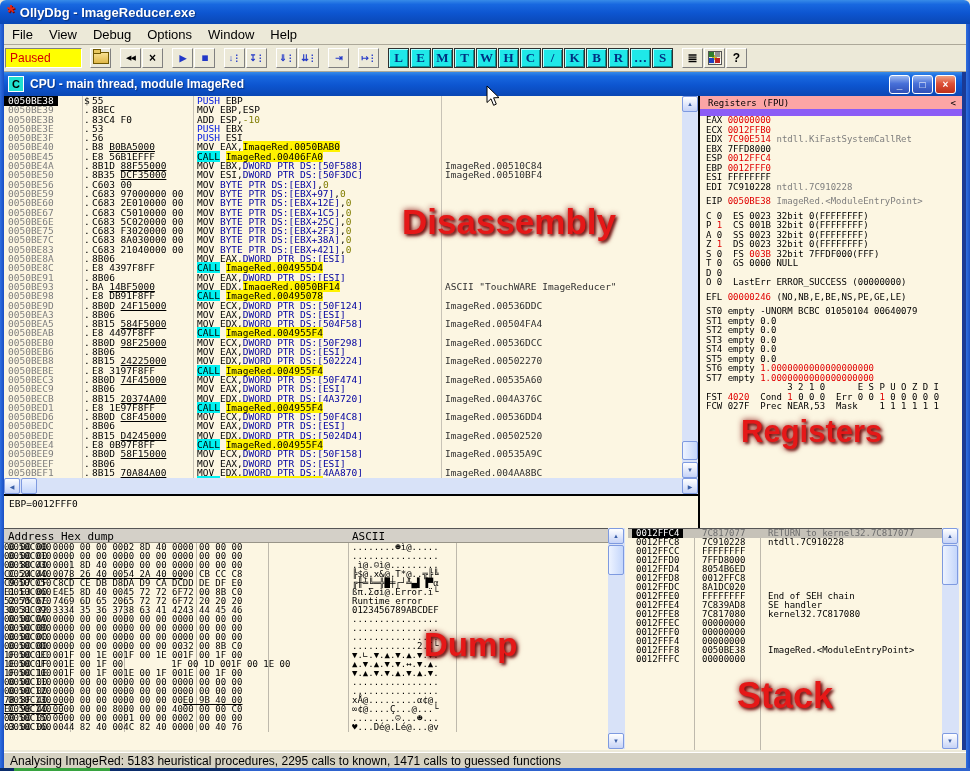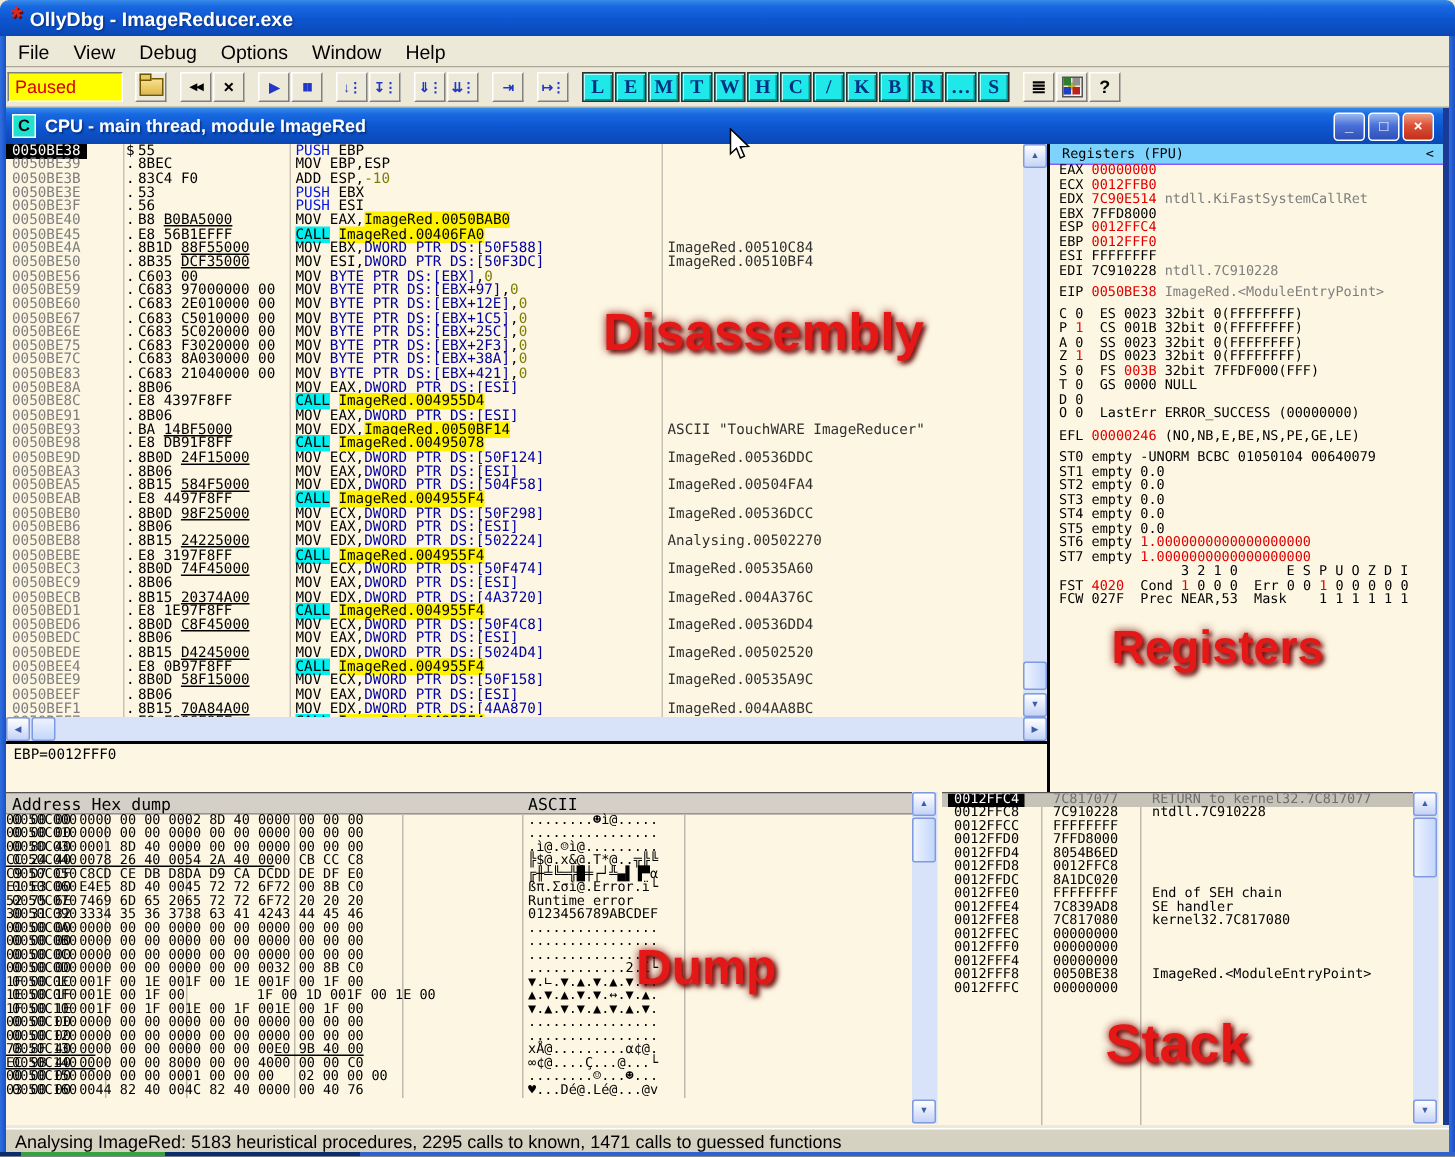--- a/index.html
+++ b/index.html
@@ -83,21 +83,21 @@
     border:1px solid #7E9AE0;border-radius:2px;box-sizing:border-box;}
   .sb-thumb.h{background:linear-gradient(#EDF3FF,#C4D6FB);}
   
   #hscroll{left:0;top:406px;width:694px;height:16px;}
   #infoline{position:absolute;left:0;top:422px;width:694px;height:34px;background:#FCF6E2;
     border-top:2px solid #000;font-family:"DejaVu Sans Mono",monospace;font-size:9.5px;
     padding:2px 0 0 5px;box-sizing:border-box;}
   #vsplit{position:absolute;left:694px;top:24px;width:2px;height:432px;background:#000;}
   
   #registers{left:696px;top:24px;width:262px;height:432px;}
-  .reg-header{height:13px;background:#7dd3fc;border-bottom:1px solid #8b5cf6;font-size:9px;
+  .reg-header{height:13px;background:#fca5a5;border-bottom:7px solid #8b5cf6;font-size:9px;
     display:flex;justify-content:space-between;align-items:center;padding:0 6px 0 8px;}
   .reg-line{height:9.5px;line-height:9.7px;font-size:9px;white-space:pre;padding-left:6px;}
   .reg-line.gap{height:5px;}
   .rk{color:#000;} .rr{color:#E00000;} .rg{color:#7E7E7E;}
   
   #dump{left:0;top:456px;width:604px;height:221px;border-top:1px solid #555;}
   .dump-header{position:relative;height:13px;background:#D4D0C8;border-bottom:1px solid #989488;
     font-size:11px;white-space:pre;}
   .dh-cell{position:absolute;top:1px;}
   .d-row{position:relative;height:9px;line-height:9.2px;font-size:9px;white-space:pre;}
@@ -242,21 +242,21 @@
           <div class="da-row"><span class="da-addr">0050BE8C</span><span class="da-mark">.</span><span class="da-bytes"><span>E8 4397F8FF</span></span><span class="da-instr"><span class="i-hc">CALL</span><span> </span><span class="i-hy">ImageRed.004955D4</span></span></div>
           <div class="da-row"><span class="da-addr">0050BE91</span><span class="da-mark">.</span><span class="da-bytes"><span>8B06</span></span><span class="da-instr"><span>MOV</span><span> </span><span>EAX</span><span>,</span><span class="i-n">DWORD PTR DS:[ESI]</span></span></div>
           <div class="da-row"><span class="da-addr">0050BE93</span><span class="da-mark">.</span><span class="da-bytes"><span>BA </span><span class="u">14BF5000</span></span><span class="da-instr"><span>MOV</span><span> </span><span>EDX</span><span>,</span><span class="i-hy">ImageRed.0050BF14</span></span><span class="da-cmt">ASCII "TouchWARE ImageReducer"</span></div>
           <div class="da-row"><span class="da-addr">0050BE98</span><span class="da-mark">.</span><span class="da-bytes"><span>E8 DB91F8FF</span></span><span class="da-instr"><span class="i-hc">CALL</span><span> </span><span class="i-hy">ImageRed.00495078</span></span></div>
           <div class="da-row"><span class="da-addr">0050BE9D</span><span class="da-mark">.</span><span class="da-bytes"><span>8B0D </span><span class="u">24F15000</span></span><span class="da-instr"><span>MOV</span><span> </span><span>ECX</span><span>,</span><span class="i-n">DWORD PTR DS:[50F124]</span></span><span class="da-cmt">ImageRed.00536DDC</span></div>
           <div class="da-row"><span class="da-addr">0050BEA3</span><span class="da-mark">.</span><span class="da-bytes"><span>8B06</span></span><span class="da-instr"><span>MOV</span><span> </span><span>EAX</span><span>,</span><span class="i-n">DWORD PTR DS:[ESI]</span></span></div>
           <div class="da-row"><span class="da-addr">0050BEA5</span><span class="da-mark">.</span><span class="da-bytes"><span>8B15 </span><span class="u">584F5000</span></span><span class="da-instr"><span>MOV</span><span> </span><span>EDX</span><span>,</span><span class="i-n">DWORD PTR DS:[504F58]</span></span><span class="da-cmt">ImageRed.00504FA4</span></div>
           <div class="da-row"><span class="da-addr">0050BEAB</span><span class="da-mark">.</span><span class="da-bytes"><span>E8 4497F8FF</span></span><span class="da-instr"><span class="i-hc">CALL</span><span> </span><span class="i-hy">ImageRed.004955F4</span></span></div>
           <div class="da-row"><span class="da-addr">0050BEB0</span><span class="da-mark">.</span><span class="da-bytes"><span>8B0D </span><span class="u">98F25000</span></span><span class="da-instr"><span>MOV</span><span> </span><span>ECX</span><span>,</span><span class="i-n">DWORD PTR DS:[50F298]</span></span><span class="da-cmt">ImageRed.00536DCC</span></div>
           <div class="da-row"><span class="da-addr">0050BEB6</span><span class="da-mark">.</span><span class="da-bytes"><span>8B06</span></span><span class="da-instr"><span>MOV</span><span> </span><span>EAX</span><span>,</span><span class="i-n">DWORD PTR DS:[ESI]</span></span></div>
-          <div class="da-row"><span class="da-addr">0050BEB8</span><span class="da-mark">.</span><span class="da-bytes"><span>8B15 </span><span class="u">24225000</span></span><span class="da-instr"><span>MOV</span><span> </span><span>EDX</span><span>,</span><span class="i-n">DWORD PTR DS:[502224]</span></span><span class="da-cmt">Analysing.00502270</span></div>
+          <div class="da-row"><span class="da-addr">0050BEB8</span><span class="da-mark">.</span><span class="da-bytes"><span>8B15 </span><span class="u">24225000</span></span><span class="da-instr"><span>MOV</span><span> </span><span>EDX</span><span>,</span><span class="i-n">DWORD PTR DS:[502224]</span></span><span class="da-cmt">ImageRed.00502270</span></div>
           <div class="da-row"><span class="da-addr">0050BEBE</span><span class="da-mark">.</span><span class="da-bytes"><span>E8 3197F8FF</span></span><span class="da-instr"><span class="i-hc">CALL</span><span> </span><span class="i-hy">ImageRed.004955F4</span></span></div>
           <div class="da-row"><span class="da-addr">0050BEC3</span><span class="da-mark">.</span><span class="da-bytes"><span>8B0D </span><span class="u">74F45000</span></span><span class="da-instr"><span>MOV</span><span> </span><span>ECX</span><span>,</span><span class="i-n">DWORD PTR DS:[50F474]</span></span><span class="da-cmt">ImageRed.00535A60</span></div>
           <div class="da-row"><span class="da-addr">0050BEC9</span><span class="da-mark">.</span><span class="da-bytes"><span>8B06</span></span><span class="da-instr"><span>MOV</span><span> </span><span>EAX</span><span>,</span><span class="i-n">DWORD PTR DS:[ESI]</span></span></div>
           <div class="da-row"><span class="da-addr">0050BECB</span><span class="da-mark">.</span><span class="da-bytes"><span>8B15 </span><span class="u">20374A00</span></span><span class="da-instr"><span>MOV</span><span> </span><span>EDX</span><span>,</span><span class="i-n">DWORD PTR DS:[4A3720]</span></span><span class="da-cmt">ImageRed.004A376C</span></div>
           <div class="da-row"><span class="da-addr">0050BED1</span><span class="da-mark">.</span><span class="da-bytes"><span>E8 1E97F8FF</span></span><span class="da-instr"><span class="i-hc">CALL</span><span> </span><span class="i-hy">ImageRed.004955F4</span></span></div>
           <div class="da-row"><span class="da-addr">0050BED6</span><span class="da-mark">.</span><span class="da-bytes"><span>8B0D </span><span class="u">C8F45000</span></span><span class="da-instr"><span>MOV</span><span> </span><span>ECX</span><span>,</span><span class="i-n">DWORD PTR DS:[50F4C8]</span></span><span class="da-cmt">ImageRed.00536DD4</span></div>
           <div class="da-row"><span class="da-addr">0050BEDC</span><span class="da-mark">.</span><span class="da-bytes"><span>8B06</span></span><span class="da-instr"><span>MOV</span><span> </span><span>EAX</span><span>,</span><span class="i-n">DWORD PTR DS:[ESI]</span></span></div>
           <div class="da-row"><span class="da-addr">0050BEDE</span><span class="da-mark">.</span><span class="da-bytes"><span>8B15 </span><span class="u">D4245000</span></span><span class="da-instr"><span>MOV</span><span> </span><span>EDX</span><span>,</span><span class="i-n">DWORD PTR DS:[5024D4]</span></span><span class="da-cmt">ImageRed.00502520</span></div>
           <div class="da-row"><span class="da-addr">0050BEE4</span><span class="da-mark">.</span><span class="da-bytes"><span>E8 0B97F8FF</span></span><span class="da-instr"><span class="i-hc">CALL</span><span> </span><span class="i-hy">ImageRed.004955F4</span></span></div>
           <div class="da-row"><span class="da-addr">0050BEE9</span><span class="da-mark">.</span><span class="da-bytes"><span>8B0D </span><span class="u">58F15000</span></span><span class="da-instr"><span>MOV</span><span> </span><span>ECX</span><span>,</span><span class="i-n">DWORD PTR DS:[50F158]</span></span><span class="da-cmt">ImageRed.00535A9C</span></div>
@@ -340,21 +340,21 @@
             <div class="d-row"><span class="d-addr">0050C0B0</span><span class="d-g" style="left: 53px;"><span>00 00 00 00</span></span><span class="d-g" style="left: 125px;"><span>00 00 00 00</span></span><span class="d-g" style="left: 197px;"><span>00 00 00 00</span></span><span class="d-g" style="left: 269px;"><span>00 00 00 00</span></span><span class="d-ascii">................</span></div>
             <div class="d-row"><span class="d-addr">0050C0C0</span><span class="d-g" style="left: 53px;"><span>00 00 00 00</span></span><span class="d-g" style="left: 125px;"><span>00 00 00 00</span></span><span class="d-g" style="left: 197px;"><span>00 00 00 00</span></span><span class="d-g" style="left: 269px;"><span>00 00 00 00</span></span><span class="d-ascii">................</span></div>
             <div class="d-row"><span class="d-addr">0050C0D0</span><span class="d-g" style="left: 53px;"><span>00 00 00 00</span></span><span class="d-g" style="left: 125px;"><span>00 00 00 00</span></span><span class="d-g" style="left: 197px;"><span>00 00 00 00</span></span><span class="d-g" style="left: 269px;"><span>32 00 8B C0</span></span><span class="d-ascii">............2.ï└</span></div>
             <div class="d-row"><span class="d-addr">0050C0E0</span><span class="d-g" style="left: 53px;"><span>1F 00 1C 00</span></span><span class="d-g" style="left: 125px;"><span>1F 00 1E 00</span></span><span class="d-g" style="left: 197px;"><span>1F 00 1E 00</span></span><span class="d-g" style="left: 269px;"><span>1F 00 1F 00</span></span><span class="d-ascii">▼.∟.▼.▲.▼.▲.▼.▼.</span></div>
             <div class="d-row"><span class="d-addr">0050C0F0</span><span class="d-g" style="left: 53px;"><span>1E 00 1F 00</span></span><span class="d-g" style="left: 125px;"><span>1E 00 1F 00</span></span><span class="d-g" style="left: 197px; padding-left: 48px;"><span>1F 00 1D 00</span></span><span class="d-g" style="left: 269px;"><span>1F 00 1E 00</span></span><span class="d-ascii">▲.▼.▲.▼.▼.↔.▼.▲.</span></div>
             <div class="d-row"><span class="d-addr">0050C100</span><span class="d-g" style="left: 53px;"><span>1F 00 1E 00</span></span><span class="d-g" style="left: 125px;"><span>1F 00 1F 00</span></span><span class="d-g" style="left: 197px;"><span>1E 00 1F 00</span></span><span class="d-g" style="left: 269px;"><span>1E 00 1F 00</span></span><span class="d-ascii">▼.▲.▼.▼.▲.▼.▲.▼.</span></div>
             <div class="d-row"><span class="d-addr">0050C110</span><span class="d-g" style="left: 53px;"><span>00 00 00 00</span></span><span class="d-g" style="left: 125px;"><span>00 00 00 00</span></span><span class="d-g" style="left: 197px;"><span>00 00 00 00</span></span><span class="d-g" style="left: 269px;"><span>00 00 00 00</span></span><span class="d-ascii">................</span></div>
             <div class="d-row"><span class="d-addr">0050C120</span><span class="d-g" style="left: 53px;"><span>00 00 00 00</span></span><span class="d-g" style="left: 125px;"><span>00 00 00 00</span></span><span class="d-g" style="left: 197px;"><span>00 00 00 00</span></span><span class="d-g" style="left: 269px;"><span>00 00 00 00</span></span><span class="d-ascii">................</span></div>
             <div class="d-row"><span class="d-addr">0050C130</span><span class="d-g" style="left: 53px;"><span class="u">78 8F 40 00</span></span><span class="d-g" style="left: 125px;"><span>00 00 00 00</span></span><span class="d-g" style="left: 197px;"><span>00 00 00 00</span></span><span class="d-g" style="left: 269px;"><span class="u">E0 9B 40 00</span></span><span class="d-ascii">xÅ@.........α¢@.</span></div>
             <div class="d-row"><span class="d-addr">0050C140</span><span class="d-g" style="left: 53px;"><span class="u">EC 9B 40 00</span></span><span class="d-g" style="left: 125px;"><span>00 00 00 80</span></span><span class="d-g" style="left: 197px;"><span>00 00 00 40</span></span><span class="d-g" style="left: 269px;"><span>00 00 00 C0</span></span><span class="d-ascii">∞¢@....Ç...@...└</span></div>
-            <div class="d-row"><span class="d-addr">0050C150</span><span class="d-g" style="left: 53px;"><span>00 00 00 00</span></span><span class="d-g" style="left: 125px;"><span>00 00 00 00</span></span><span class="d-g" style="left: 197px;"><span>01 00 00 00</span></span><span class="d-g" style="left: 269px; margin-left: 16px;"><span>02 00 00 00</span></span><span class="d-ascii">........☺...☻...</span></div>
+            <div class="d-row"><span class="d-addr">0050C150</span><span class="d-g" style="left: 53px;"><span>00 00 00 00</span></span><span class="d-g" style="left: 125px;"><span>00 00 00 00</span></span><span class="d-g" style="left: 197px;"><span>01 00 00 00</span></span><span class="d-g" style="left: 269px;"><span>02 00 00 00</span></span><span class="d-ascii">........☺...☻...</span></div>
             <div class="d-row"><span class="d-addr">0050C160</span><span class="d-g" style="left: 53px;"><span>03 00 00 00</span></span><span class="d-g" style="left: 125px;"><span>44 82 40 00</span></span><span class="d-g" style="left: 197px;"><span>4C 82 40 00</span></span><span class="d-g" style="left: 269px;"><span>00 00 40 76</span></span><span class="d-ascii">♥...Dé@.Lé@...@v</span></div>
           </div>
       </div>
       <div class="vsb" id="dump-vscroll">
         <span class="sb-btn" style="left:0;top:0;width:16px;height:16px">▲</span>
         <span class="sb-thumb" style="left:0;top:17px;width:16px;height:30px"></span>
         <span class="sb-btn" style="left:0;top:205px;width:16px;height:16px">▼</span>
       </div>
 
       <div class="pane" id="stack">

